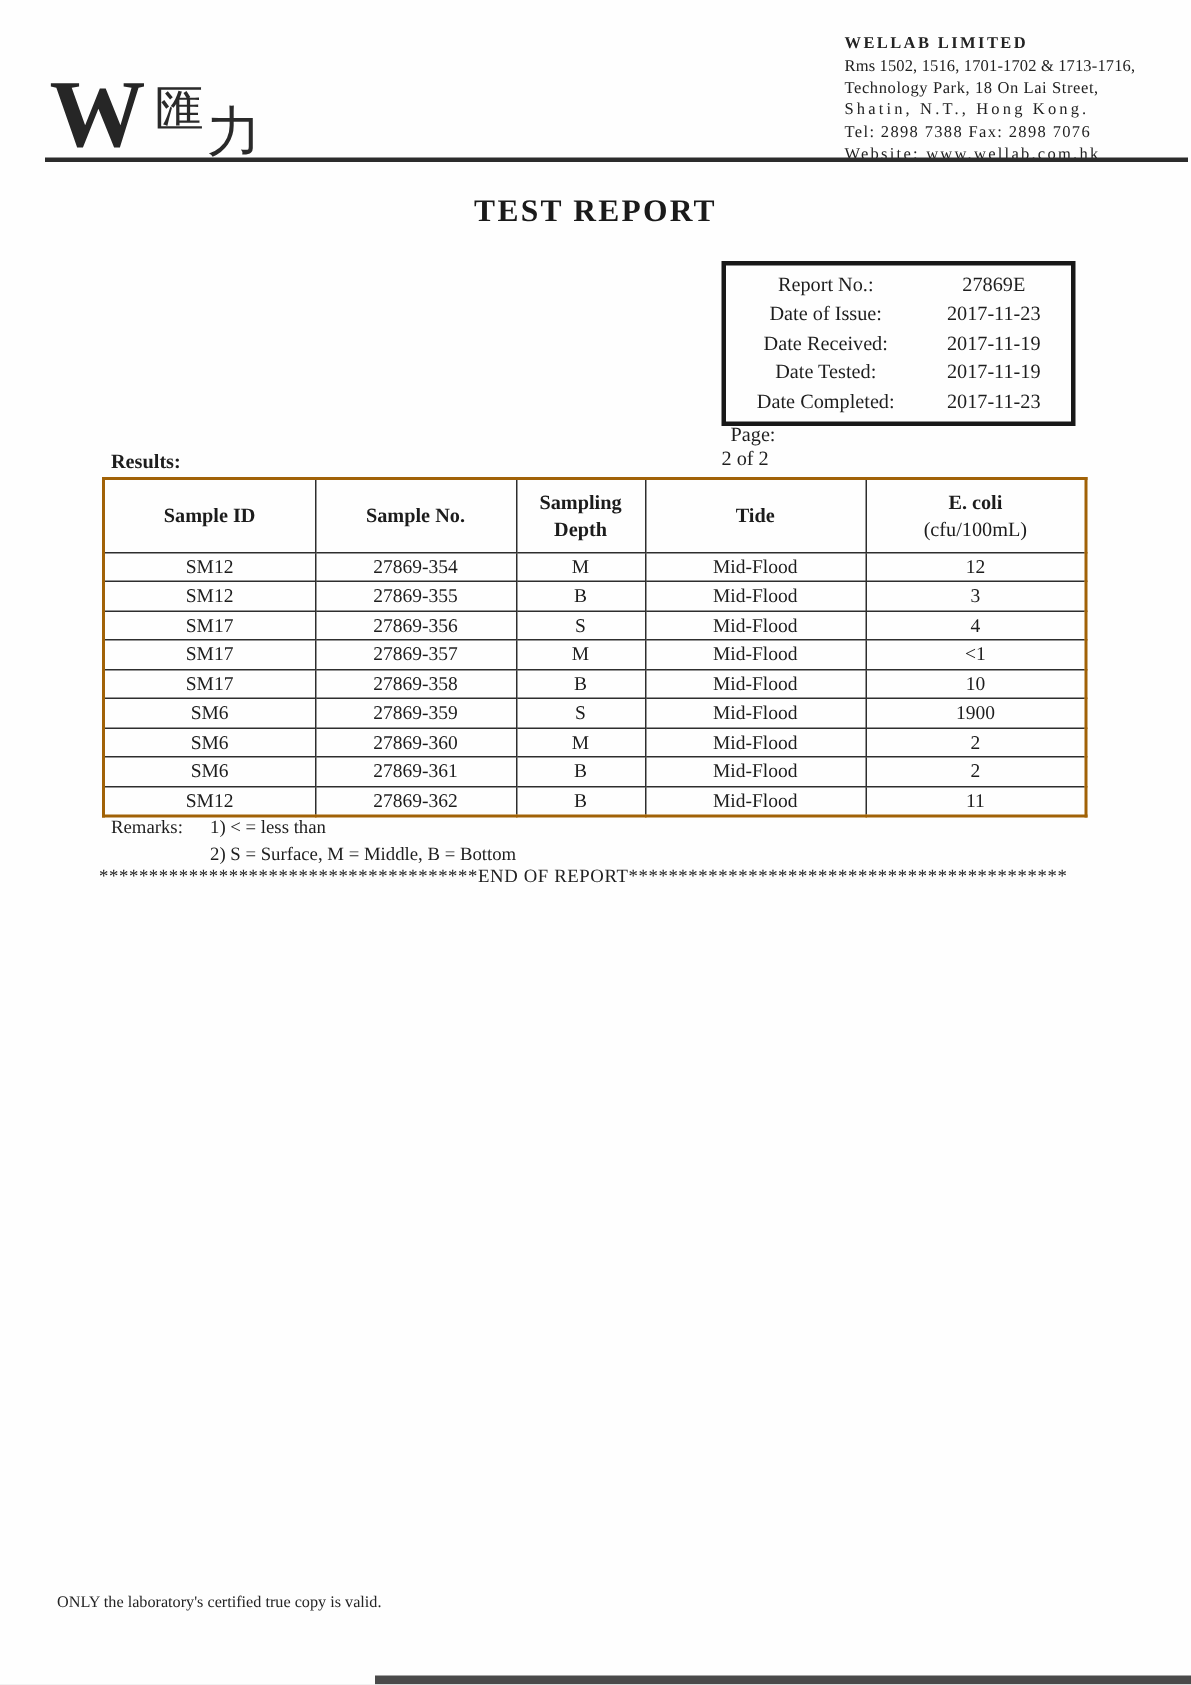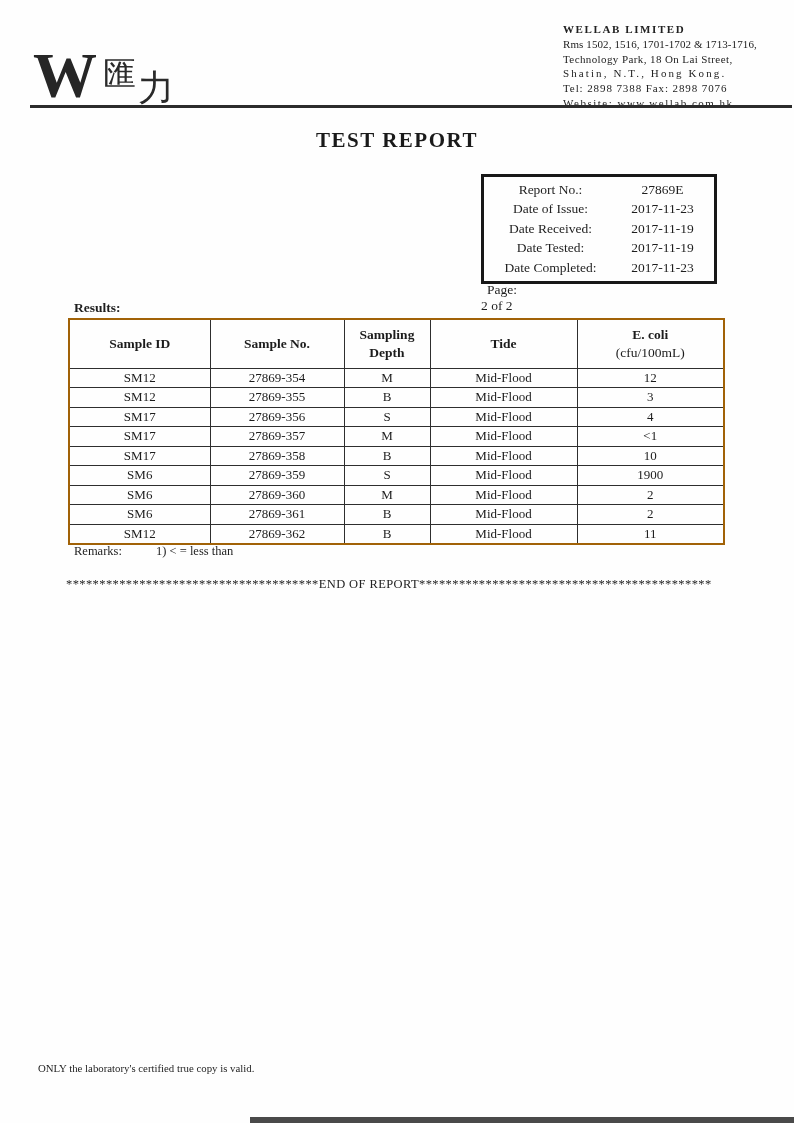--- a/index.html
+++ b/index.html
@@ -145,21 +145,20 @@
   .hdr-sub { font-weight: normal; }
 
   
   .remarks {
     position: absolute;
     left: 74px;
     top: 543px;
     display: flex;
     font-size: 12.5px;
     line-height: 17.5px;
-    gap: 16px;
   }
   .remarks-label { width: 66px; }
   .end-line {
     position: absolute;
     left: 66px;
     top: 577px;
     width: 662px;
     font-size: 12.5px;
     letter-spacing: 0.4px;
     white-space: nowrap;
@@ -334,20 +333,21 @@
           <td>Mid-Flood</td>
           <td>11</td>
         </tr>
       </tbody>
   </table>
 
   <div class="remarks">
     <div class="remarks-label">Remarks:</div>
     <div>
         <div>1) &lt; = less than</div>
+        <div>2) S = Surface, M = Middle, B = Bottom</div>
       </div>
   </div>
 
   <div class="end-line">**************************************END OF REPORT********************************************</div>
 
   <div class="footer">
     <div>ONLY the laboratory's certified true copy is valid.</div>
   </div>
 
   <div class="bottom-scan-bar"></div>

